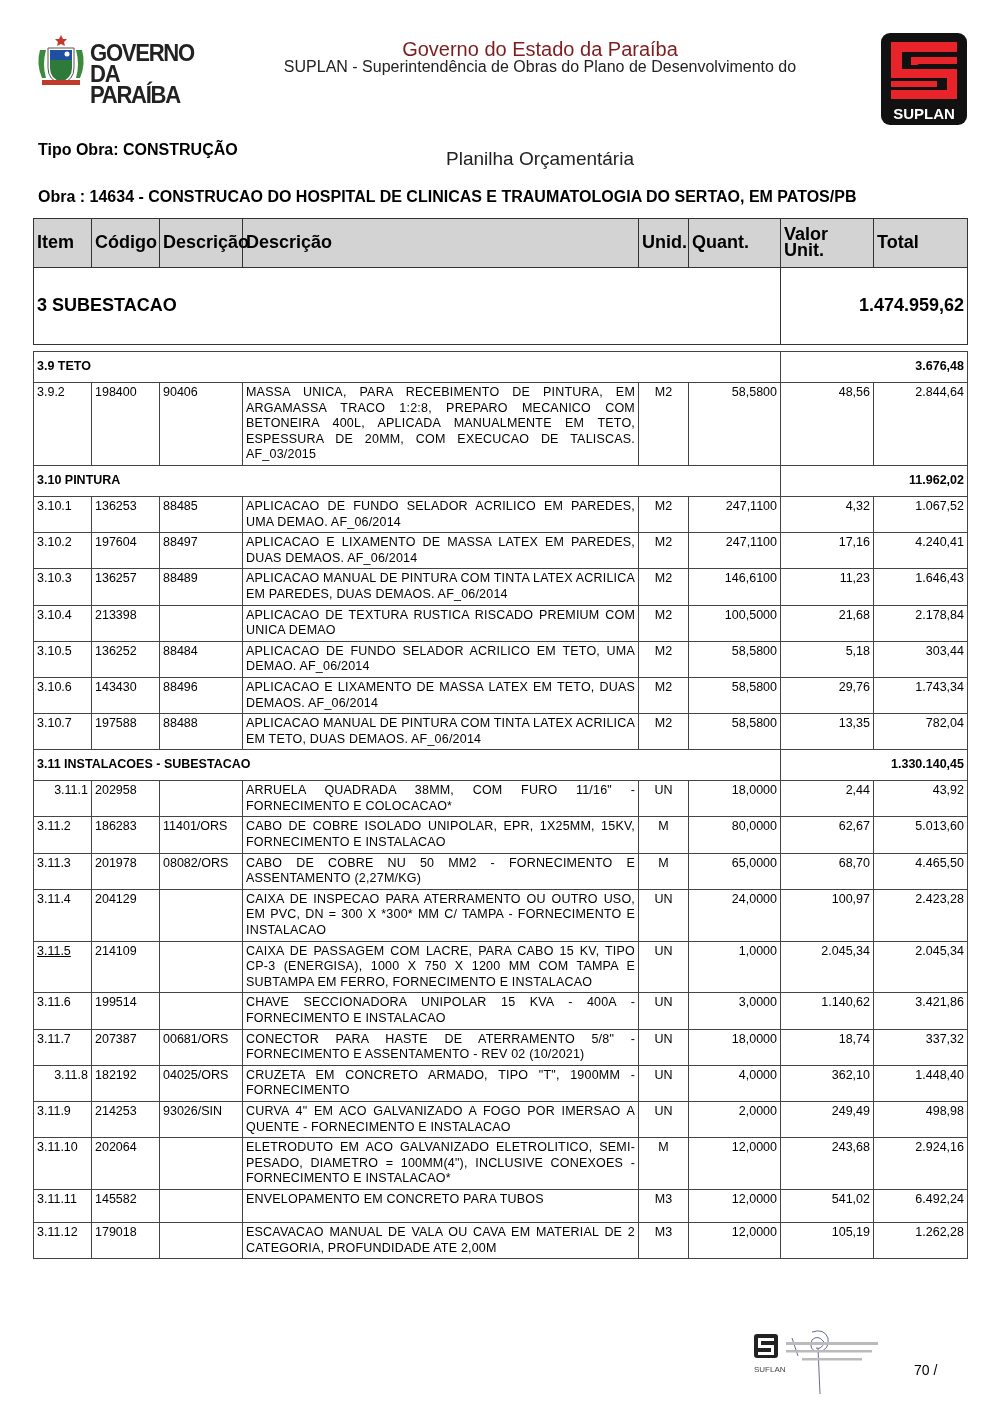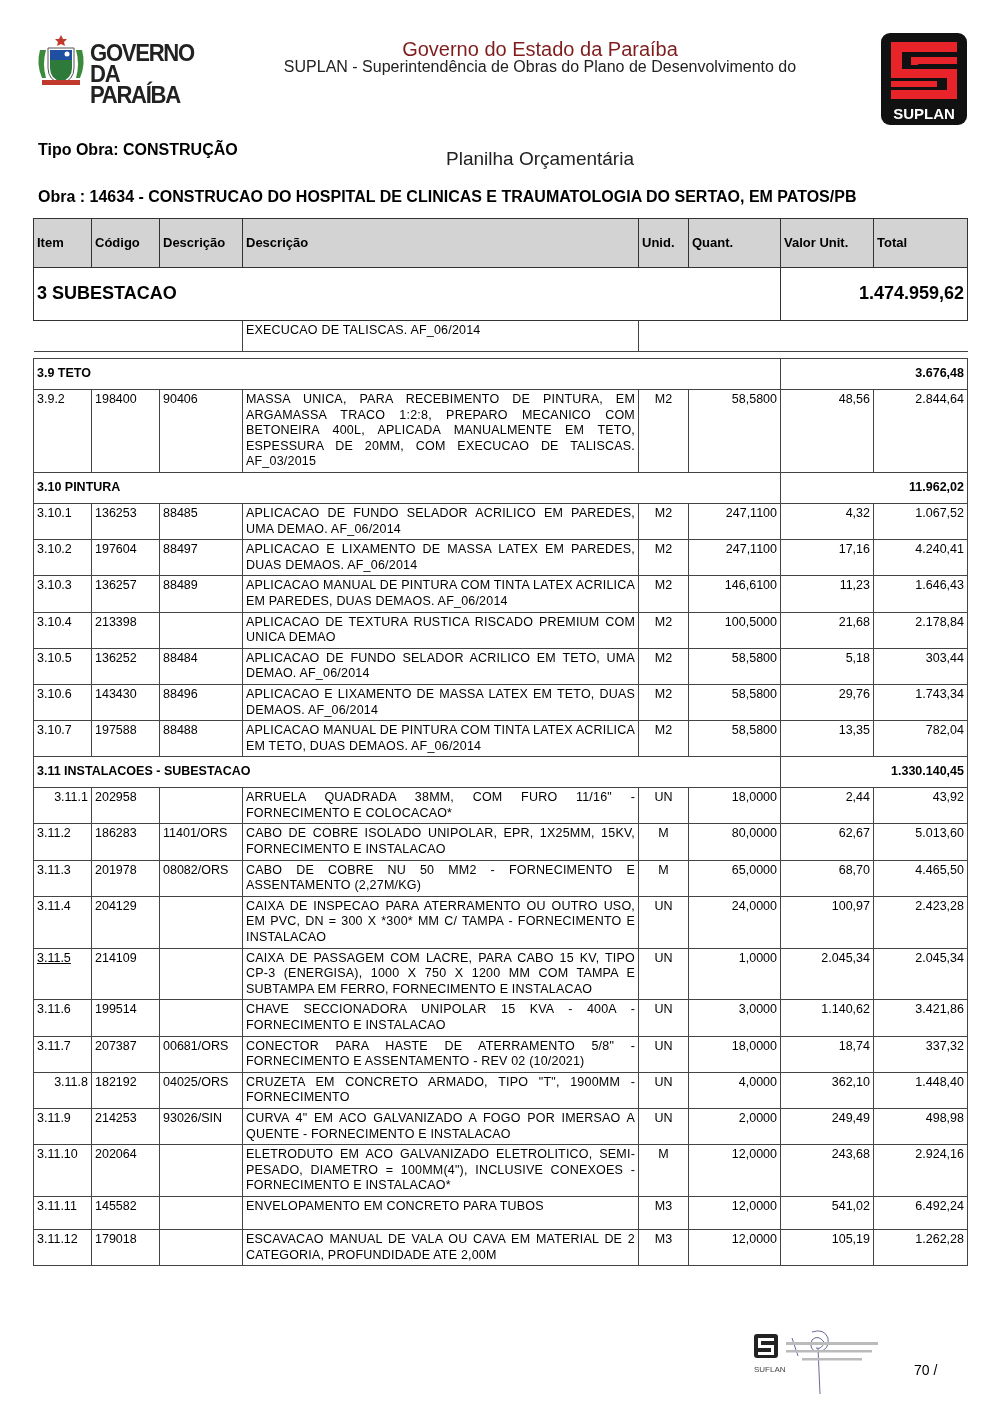--- a/index.html
+++ b/index.html
@@ -14,25 +14,25 @@
   .h-sub { top: 58px; font-size: 16px; color: #222; }
   .h-doc { top: 107px; font-size: 19px; color: #222; margin-top: 41px; }
   .suplan-logo { position: absolute; left: 881px; top: 33px; width: 86px; height: 92px; }
 
   .tipo { position: absolute; left: 38px; top: 141px; font-size: 16px; font-weight: bold; }
   .obra { position: absolute; left: 38px; top: 188px; font-size: 16px; font-weight: bold; }
 
   
   table.budget { position: absolute; left: 33px; top: 218px; width: 934px; border-collapse: collapse; table-layout: fixed; font-size: 12.5px; }
   table.budget td, table.budget th { border: 1px solid #444; padding: 2px 3px; vertical-align: top; line-height: 15.6px; }
-  table.budget th { background: #d3d3d3; font-weight: bold; font-size: 13px; height: 48px; vertical-align: middle; text-align: left; padding: 0 3px; border: 1.5px solid #333; }
+  table.budget th { background: #d3d3d3; font-weight: bold; font-size: 18px; height: 48px; vertical-align: middle; text-align: left; padding: 0 3px; border: 1.5px solid #333; }
   th.r, td.r { text-align: right; }
   th.c, td.c { text-align: center; }
   td.desc { text-align: justify; text-align-last: left; letter-spacing: 0.2px; }
-  tr.group td { font-weight: bold; font-size: 18px; height: 44px; vertical-align: middle; padding: 4px 3px; border: 1.5px solid #333; }
+  tr.group td { font-weight: bold; font-size: 18px; height: 44px; vertical-align: middle; padding: 16px 3px; border: 1.5px solid #333; }
   tr.sub td { font-weight: bold; font-size: 12.5px; height: 26px; vertical-align: middle; }
   tr.carry td.blank-left { border: none; }
   tr.carry td.blank-right { border-left: 1px solid #444; border-right: none; border-bottom: none; border-top: 1px solid #444;}
   tr.spacer td { border-left: none; border-right: none; height: 6px; padding: 0; }
 
   
   .footer-stamp { position: absolute; left: 752px; top: 1328px; width: 140px; height: 70px; }
   .page-num { position: absolute; left: 914px; top: 1362px; font-size: 14px; }
 </style>
 </head>
@@ -98,25 +98,20 @@
       <th class="c">Quant.</th>
       <th class="c">Valor Unit.</th>
       <th class="r">Total</th>
     </tr>
   </thead>
   <tbody id="tbody">
     <tr class="group">
       <td colspan="6">3 SUBESTACAO</td>
       <td colspan="2" class="r">1.474.959,62</td>
     </tr>
-    <tr class="carry">
-      <td colspan="3" class="blank-left"></td>
-      <td class="desc" style="height:26px;">EXECUCAO DE TALISCAS. AF_06/2014</td>
-      <td colspan="4" class="blank-right"></td>
-    </tr>
     <tr class="spacer">
         <td colspan="8"></td>
       </tr>
   <tr class="sub">
         <td colspan="6">3.9 TETO</td>
         <td colspan="2" class="r">3.676,48</td>
       </tr>
       <tr>
         <td style="height: 74px;">3.9.2</td>
         <td>198400</td>

